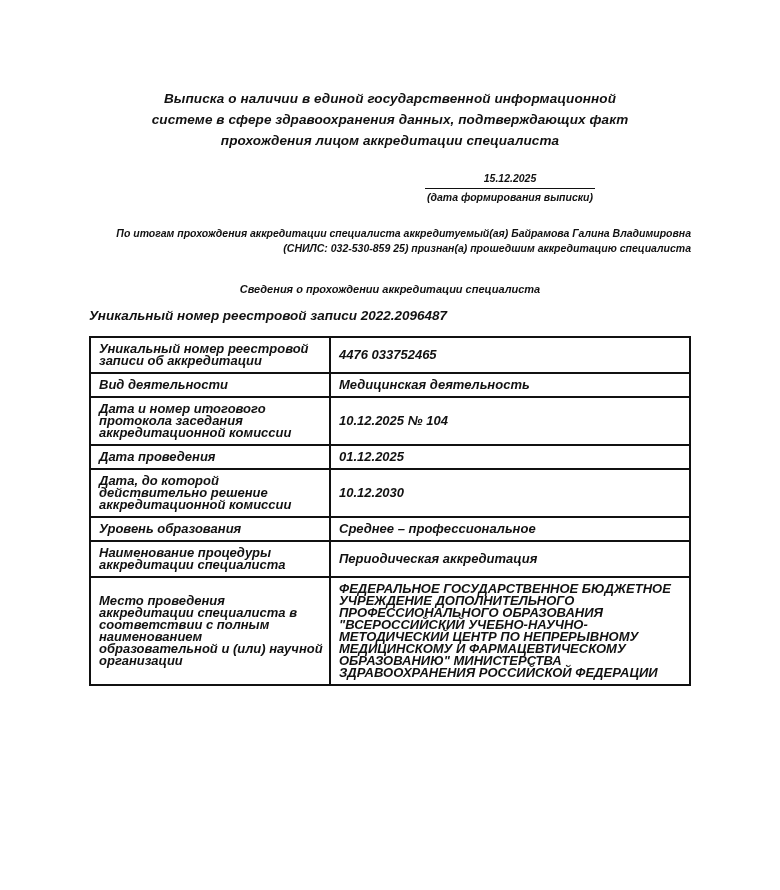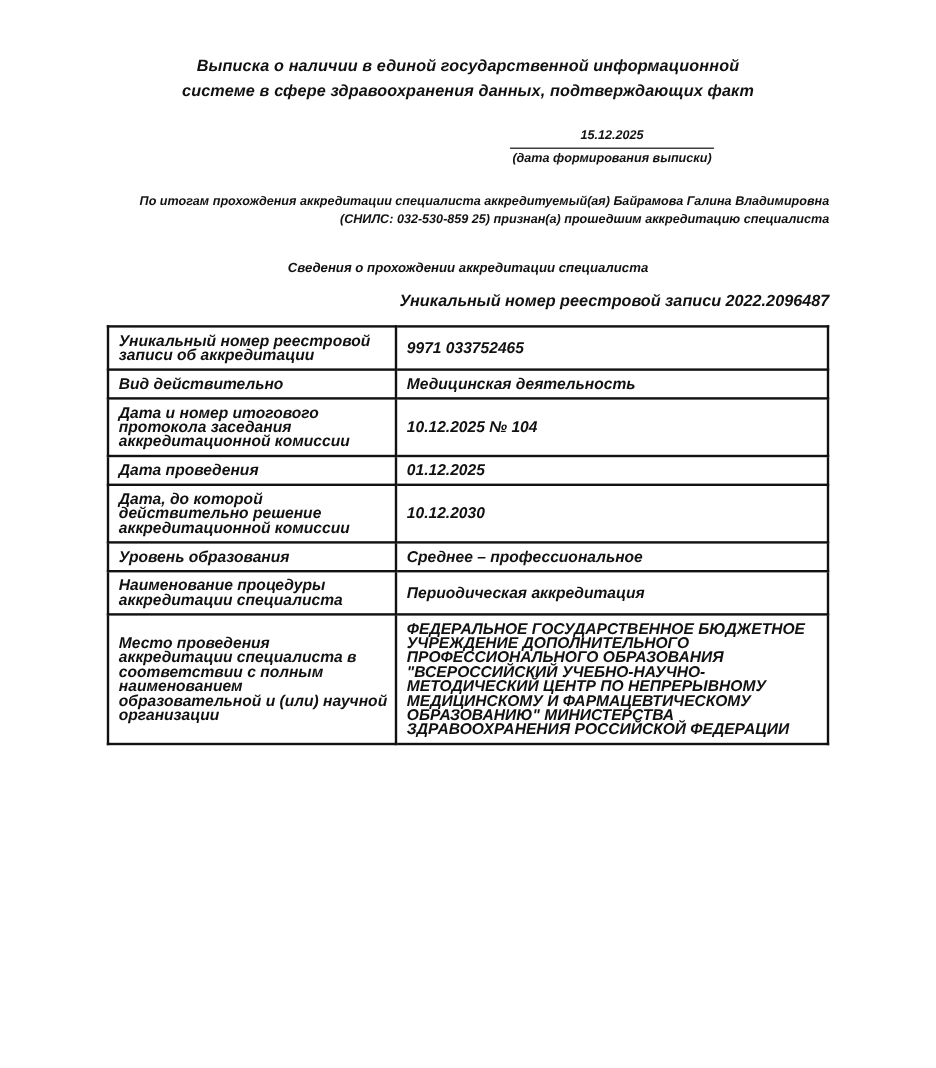--- a/index.html
+++ b/index.html
@@ -15,21 +15,21 @@
   }
   .page {
     width: 780px;
     height: 890px;
     background: #ffffff;
     position: relative;
   }
   .content {
     width: 602px;
     margin: 0 auto;
-    padding-top: 44px;
+    padding-top: 88px;
   }
   .doc-title {
     font-size: 13.5px;
     line-height: 21px;
     text-align: center;
     letter-spacing: 0.1px;
   }
   .date-block {
     width: 170px;
     margin: 21px 96px 0 auto;
@@ -51,21 +51,21 @@
     line-height: 15px;
   }
   .section-heading {
     margin-top: 27px;
     text-align: center;
     font-size: 11px;
     text-underline-offset: 2px;
   }
   .registry-heading {
     margin-top: 13px;
-    text-align: right;
+    text-align: left;
     font-size: 13.5px;
   }
   table.acc-table {
     margin-top: 13px;
     width: 100%;
     border-collapse: collapse;
     table-layout: fixed;
     font-size: 13px;
     line-height: 12px;
   }
@@ -79,42 +79,43 @@
 </style>
 </head>
 <body>
 
 <div class="page">
   <div class="content">
 
     <div class="doc-title">
       <div>Выписка о наличии в единой государственной информационной</div>
       <div>системе в сфере здравоохранения данных, подтверждающих факт</div>
+      <div>прохождения лицом аккредитации специалиста</div>
     </div>
 
     <div class="date-block">
       <div class="date-value">15.12.2025</div>
       <div class="date-line"></div>
       <div class="date-caption">(дата формирования выписки)</div>
     </div>
 
     <p class="intro">По итогам прохождения аккредитации специалиста аккредитуемый(ая) Байрамова Галина Владимировна (СНИЛС: 032-530-859 25) признан(а) прошедшим аккредитацию специалиста</p>
 
     <div class="section-heading">Сведения о прохождении аккредитации специалиста</div>
 
     <div class="registry-heading">Уникальный номер реестровой записи 2022.2096487</div>
 
     <table class="acc-table">
       <tbody>
         <tr>
           <td class="cell-label">Уникальный номер реестровой записи об аккредитации</td>
-          <td class="cell-value">9971 033752465</td>
+          <td class="cell-value">4476 033752465</td>
         </tr>
         <tr>
-          <td class="cell-label">Вид действительно</td>
+          <td class="cell-label">Вид деятельности</td>
           <td class="cell-value">Медицинская деятельность</td>
         </tr>
         <tr>
           <td class="cell-label">Дата и номер итогового протокола заседания аккредитационной комиссии</td>
           <td class="cell-value">10.12.2025 № 104</td>
         </tr>
         <tr>
           <td class="cell-label">Дата проведения</td>
           <td class="cell-value">01.12.2025</td>
         </tr>

